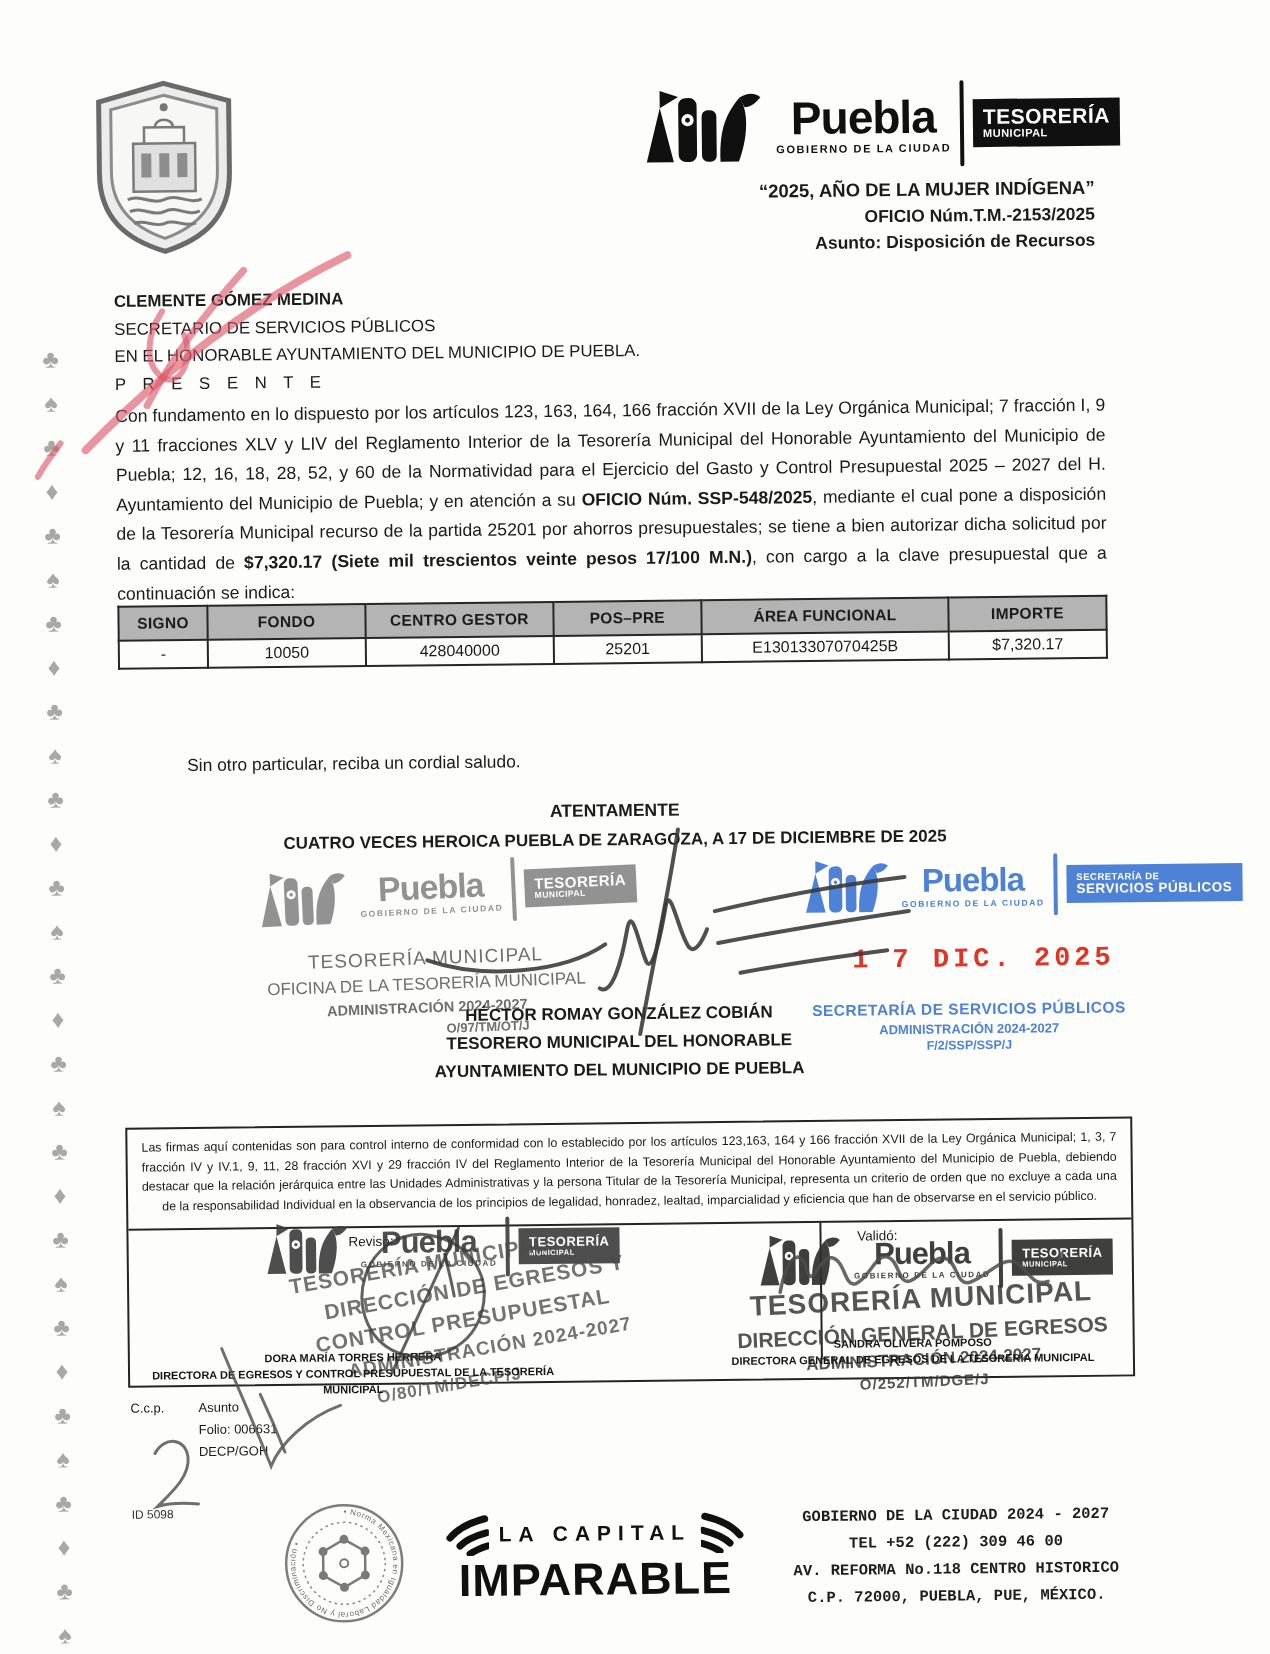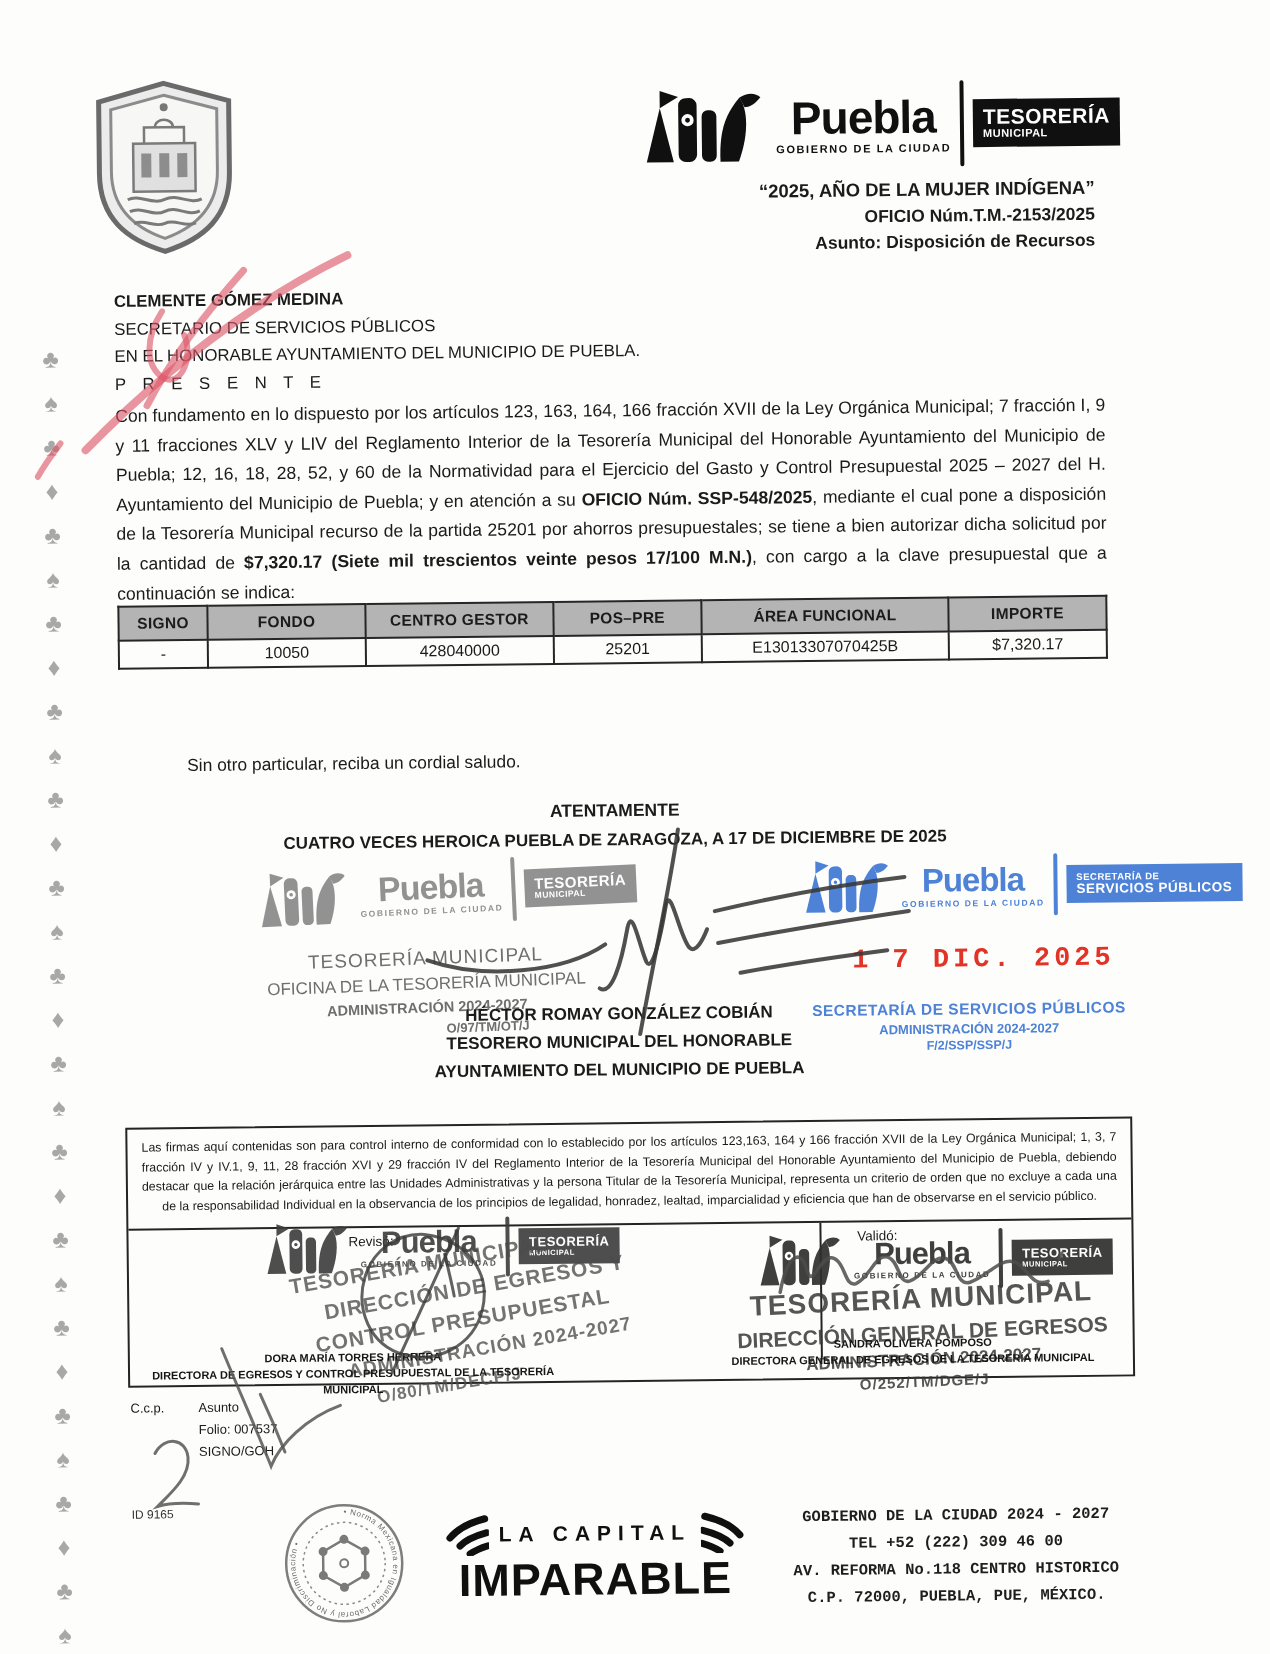--- a/index.html
+++ b/index.html
@@ -387,25 +387,25 @@
 
   <div class="valido-name">
     <div>SANDRA OLIVERA POMPOSO</div>
     <div>DIRECTORA GENERAL DE EGRESOS DE LA TESORERÍA MUNICIPAL</div>
   </div>
 
   <div class="ccp">
     <div>C.c.p.</div>
     <div>Asunto</div>
     <div></div>
-    <div>Folio: 007537</div>
+    <div>Folio: 006631</div>
     <div></div>
-    <div>SIGNO/GOH</div>
-  </div>
-  <div class="docid">ID 9165</div>
+    <div>DECP/GOH</div>
+  </div>
+  <div class="docid">ID 5098</div>
 
   <svg class="seal" width="124" height="124" viewBox="0 0 124 124">
     <defs>
           <path id="sealcirc" d="M62 13 a49 49 0 1 1 -0.01 0"></path>
         </defs>
     <circle cx="62" cy="62" r="58" fill="none" stroke="#7e7e7e" stroke-width="2.5"></circle>
     <circle cx="62" cy="62" r="41" fill="none" stroke="#8a8a8a" stroke-width="1.5" stroke-dasharray="2.5 3.5"></circle>
     <text font-size="8" fill="#6e6e6e" font-family="Liberation Sans, sans-serif" letter-spacing="0.6">
       <textPath href="#sealcirc">• Norma Mexicana en Igualdad Laboral y No Discriminación •</textPath>
     </text>

